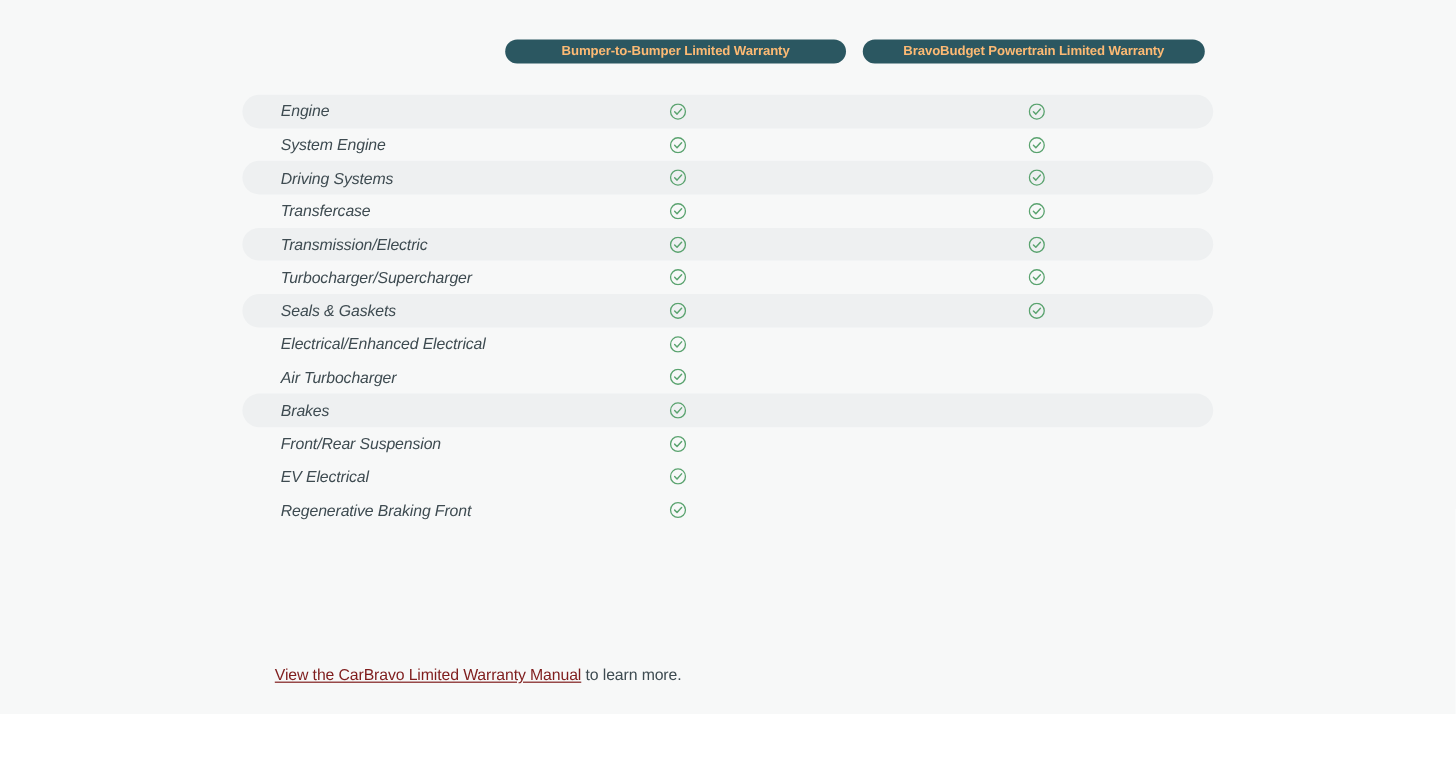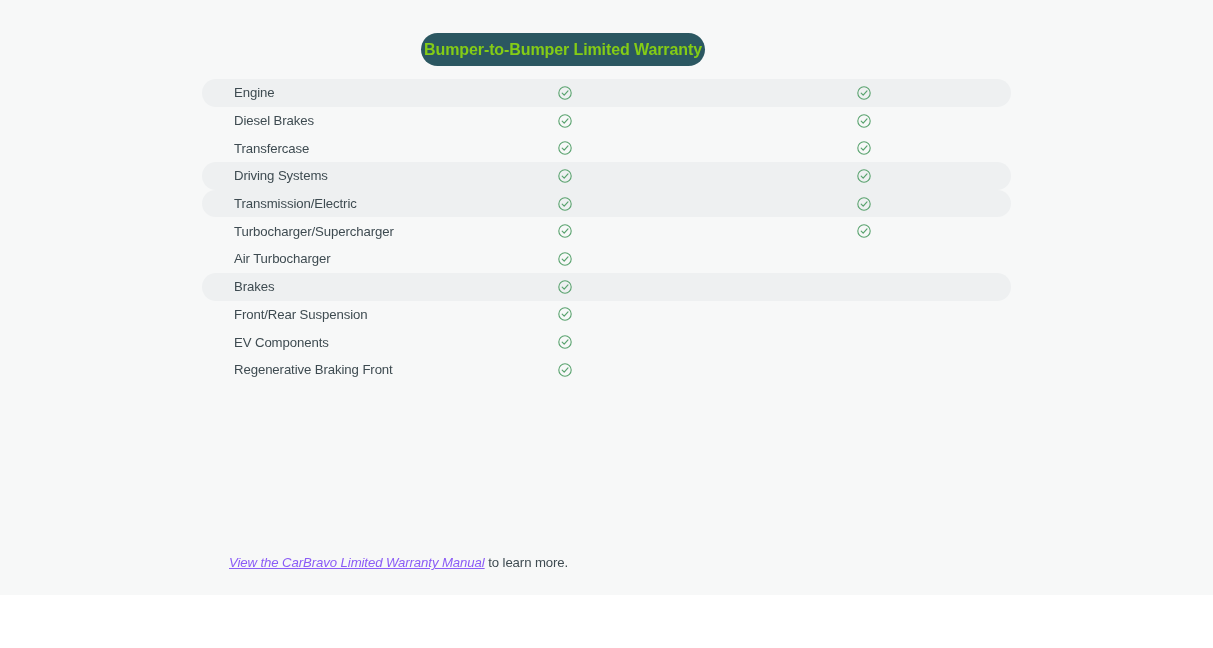--- a/index.html
+++ b/index.html
@@ -30,24 +30,24 @@
   }
   .headers {
     position: absolute;
     left: 0;
     top: 33px;
     width: 1213px;
     height: 36px;
   }
   .col-header {
     position: absolute;
-    height: 33px;
+    height: 20px;
     border-radius: 18px;
-    color: #84cc16;
-    font-size: 16px;
+    color: #fdba74;
+    font-size: 11px;
     font-weight: bold;
     letter-spacing: -0.1px;
     display: flex;
     align-items: center;
     justify-content: center;
     white-space: nowrap;
   }
   .col-header.h1 {
     left: 421px;
     top: 0;
@@ -76,80 +76,96 @@
   .row.alt {
     background: #eef0f1;
   }
   .row-label {
     position: absolute;
     left: 32px;
     font-size: 13.2px;
     color: #3e4b51;
     letter-spacing: -0.1px;
     white-space: nowrap;
+    font-style: italic;
   }
   .check {
     position: absolute;
     width: 14px;
     height: 14px;
   }
   .check.c1 { left: 356px; }
   .check.c2 { left: 655px; }
   .check svg { display: block; }
   .footnote {
     position: absolute;
     left: 229px;
     top: 555px;
     font-size: 13.2px;
     color: #3e4b51;
     letter-spacing: -0.1px;
     white-space: nowrap;
   }
   .footnote a {
-    color: #8b5cf6;
+    color: #7f1d1d;
     text-decoration: underline;
-    font-style: italic;
   }
   .bottom-strip {
     position: absolute;
     left: 0;
     top: 595px;
     width: 1213px;
     height: 53px;
     background: #ffffff;
   }
 </style>
 </head>
 <body>
 
 <div class="page">
   <div class="panel">
 
     <div class="headers">
       <div class="col-header h1">Bumper-to-Bumper Limited Warranty</div>
+      <div class="col-header h2">BravoBudget Powertrain Limited Warranty</div>
     </div>
 
     <div class="rows" id="rows">
         <div class="row alt">
           <span class="row-label">Engine</span>
           <span class="check c1">
             <svg width="14" height="14" viewBox="0 0 14 14">
               <circle cx="7" cy="7" r="6.2" fill="none" stroke="#5aa36f" stroke-width="1.1"></circle>
               <path d="M4.2 7.1 L6.2 9.1 L10 4.9" fill="none" stroke="#5aa36f" stroke-width="1.2" stroke-linecap="round" stroke-linejoin="round"></path>
             </svg>
           </span>
           <span class="check c2">
             <svg width="14" height="14" viewBox="0 0 14 14">
               <circle cx="7" cy="7" r="6.2" fill="none" stroke="#5aa36f" stroke-width="1.1"></circle>
               <path d="M4.2 7.1 L6.2 9.1 L10 4.9" fill="none" stroke="#5aa36f" stroke-width="1.2" stroke-linecap="round" stroke-linejoin="round"></path>
             </svg>
           </span>
         </div>
         <div class="row">
-          <span class="row-label">Diesel Brakes</span>
+          <span class="row-label">System Engine</span>
+          <span class="check c1">
+            <svg width="14" height="14" viewBox="0 0 14 14">
+              <circle cx="7" cy="7" r="6.2" fill="none" stroke="#5aa36f" stroke-width="1.1"></circle>
+              <path d="M4.2 7.1 L6.2 9.1 L10 4.9" fill="none" stroke="#5aa36f" stroke-width="1.2" stroke-linecap="round" stroke-linejoin="round"></path>
+            </svg>
+          </span>
+          <span class="check c2">
+            <svg width="14" height="14" viewBox="0 0 14 14">
+              <circle cx="7" cy="7" r="6.2" fill="none" stroke="#5aa36f" stroke-width="1.1"></circle>
+              <path d="M4.2 7.1 L6.2 9.1 L10 4.9" fill="none" stroke="#5aa36f" stroke-width="1.2" stroke-linecap="round" stroke-linejoin="round"></path>
+            </svg>
+          </span>
+        </div>
+        <div class="row alt">
+          <span class="row-label">Driving Systems</span>
           <span class="check c1">
             <svg width="14" height="14" viewBox="0 0 14 14">
               <circle cx="7" cy="7" r="6.2" fill="none" stroke="#5aa36f" stroke-width="1.1"></circle>
               <path d="M4.2 7.1 L6.2 9.1 L10 4.9" fill="none" stroke="#5aa36f" stroke-width="1.2" stroke-linecap="round" stroke-linejoin="round"></path>
             </svg>
           </span>
           <span class="check c2">
             <svg width="14" height="14" viewBox="0 0 14 14">
               <circle cx="7" cy="7" r="6.2" fill="none" stroke="#5aa36f" stroke-width="1.1"></circle>
               <path d="M4.2 7.1 L6.2 9.1 L10 4.9" fill="none" stroke="#5aa36f" stroke-width="1.2" stroke-linecap="round" stroke-linejoin="round"></path>
@@ -165,35 +181,20 @@
             </svg>
           </span>
           <span class="check c2">
             <svg width="14" height="14" viewBox="0 0 14 14">
               <circle cx="7" cy="7" r="6.2" fill="none" stroke="#5aa36f" stroke-width="1.1"></circle>
               <path d="M4.2 7.1 L6.2 9.1 L10 4.9" fill="none" stroke="#5aa36f" stroke-width="1.2" stroke-linecap="round" stroke-linejoin="round"></path>
             </svg>
           </span>
         </div>
         <div class="row alt">
-          <span class="row-label">Driving Systems</span>
-          <span class="check c1">
-            <svg width="14" height="14" viewBox="0 0 14 14">
-              <circle cx="7" cy="7" r="6.2" fill="none" stroke="#5aa36f" stroke-width="1.1"></circle>
-              <path d="M4.2 7.1 L6.2 9.1 L10 4.9" fill="none" stroke="#5aa36f" stroke-width="1.2" stroke-linecap="round" stroke-linejoin="round"></path>
-            </svg>
-          </span>
-          <span class="check c2">
-            <svg width="14" height="14" viewBox="0 0 14 14">
-              <circle cx="7" cy="7" r="6.2" fill="none" stroke="#5aa36f" stroke-width="1.1"></circle>
-              <path d="M4.2 7.1 L6.2 9.1 L10 4.9" fill="none" stroke="#5aa36f" stroke-width="1.2" stroke-linecap="round" stroke-linejoin="round"></path>
-            </svg>
-          </span>
-        </div>
-        <div class="row alt">
           <span class="row-label">Transmission/Electric</span>
           <span class="check c1">
             <svg width="14" height="14" viewBox="0 0 14 14">
               <circle cx="7" cy="7" r="6.2" fill="none" stroke="#5aa36f" stroke-width="1.1"></circle>
               <path d="M4.2 7.1 L6.2 9.1 L10 4.9" fill="none" stroke="#5aa36f" stroke-width="1.2" stroke-linecap="round" stroke-linejoin="round"></path>
             </svg>
           </span>
           <span class="check c2">
             <svg width="14" height="14" viewBox="0 0 14 14">
               <circle cx="7" cy="7" r="6.2" fill="none" stroke="#5aa36f" stroke-width="1.1"></circle>
@@ -209,20 +210,44 @@
               <path d="M4.2 7.1 L6.2 9.1 L10 4.9" fill="none" stroke="#5aa36f" stroke-width="1.2" stroke-linecap="round" stroke-linejoin="round"></path>
             </svg>
           </span>
           <span class="check c2">
             <svg width="14" height="14" viewBox="0 0 14 14">
               <circle cx="7" cy="7" r="6.2" fill="none" stroke="#5aa36f" stroke-width="1.1"></circle>
               <path d="M4.2 7.1 L6.2 9.1 L10 4.9" fill="none" stroke="#5aa36f" stroke-width="1.2" stroke-linecap="round" stroke-linejoin="round"></path>
             </svg>
           </span>
         </div>
+        <div class="row alt">
+          <span class="row-label">Seals &amp; Gaskets</span>
+          <span class="check c1">
+            <svg width="14" height="14" viewBox="0 0 14 14">
+              <circle cx="7" cy="7" r="6.2" fill="none" stroke="#5aa36f" stroke-width="1.1"></circle>
+              <path d="M4.2 7.1 L6.2 9.1 L10 4.9" fill="none" stroke="#5aa36f" stroke-width="1.2" stroke-linecap="round" stroke-linejoin="round"></path>
+            </svg>
+          </span>
+          <span class="check c2">
+            <svg width="14" height="14" viewBox="0 0 14 14">
+              <circle cx="7" cy="7" r="6.2" fill="none" stroke="#5aa36f" stroke-width="1.1"></circle>
+              <path d="M4.2 7.1 L6.2 9.1 L10 4.9" fill="none" stroke="#5aa36f" stroke-width="1.2" stroke-linecap="round" stroke-linejoin="round"></path>
+            </svg>
+          </span>
+        </div>
+        <div class="row">
+          <span class="row-label">Electrical/Enhanced Electrical</span>
+          <span class="check c1">
+            <svg width="14" height="14" viewBox="0 0 14 14">
+              <circle cx="7" cy="7" r="6.2" fill="none" stroke="#5aa36f" stroke-width="1.1"></circle>
+              <path d="M4.2 7.1 L6.2 9.1 L10 4.9" fill="none" stroke="#5aa36f" stroke-width="1.2" stroke-linecap="round" stroke-linejoin="round"></path>
+            </svg>
+          </span>
+        </div>
         <div class="row">
           <span class="row-label">Air Turbocharger</span>
           <span class="check c1">
             <svg width="14" height="14" viewBox="0 0 14 14">
               <circle cx="7" cy="7" r="6.2" fill="none" stroke="#5aa36f" stroke-width="1.1"></circle>
               <path d="M4.2 7.1 L6.2 9.1 L10 4.9" fill="none" stroke="#5aa36f" stroke-width="1.2" stroke-linecap="round" stroke-linejoin="round"></path>
             </svg>
           </span>
         </div>
         <div class="row alt">
@@ -237,21 +262,21 @@
         <div class="row">
           <span class="row-label">Front/Rear Suspension</span>
           <span class="check c1">
             <svg width="14" height="14" viewBox="0 0 14 14">
               <circle cx="7" cy="7" r="6.2" fill="none" stroke="#5aa36f" stroke-width="1.1"></circle>
               <path d="M4.2 7.1 L6.2 9.1 L10 4.9" fill="none" stroke="#5aa36f" stroke-width="1.2" stroke-linecap="round" stroke-linejoin="round"></path>
             </svg>
           </span>
         </div>
         <div class="row">
-          <span class="row-label">EV Components</span>
+          <span class="row-label">EV Electrical</span>
           <span class="check c1">
             <svg width="14" height="14" viewBox="0 0 14 14">
               <circle cx="7" cy="7" r="6.2" fill="none" stroke="#5aa36f" stroke-width="1.1"></circle>
               <path d="M4.2 7.1 L6.2 9.1 L10 4.9" fill="none" stroke="#5aa36f" stroke-width="1.2" stroke-linecap="round" stroke-linejoin="round"></path>
             </svg>
           </span>
         </div>
         <div class="row">
           <span class="row-label">Regenerative Braking Front</span>
           <span class="check c1">

